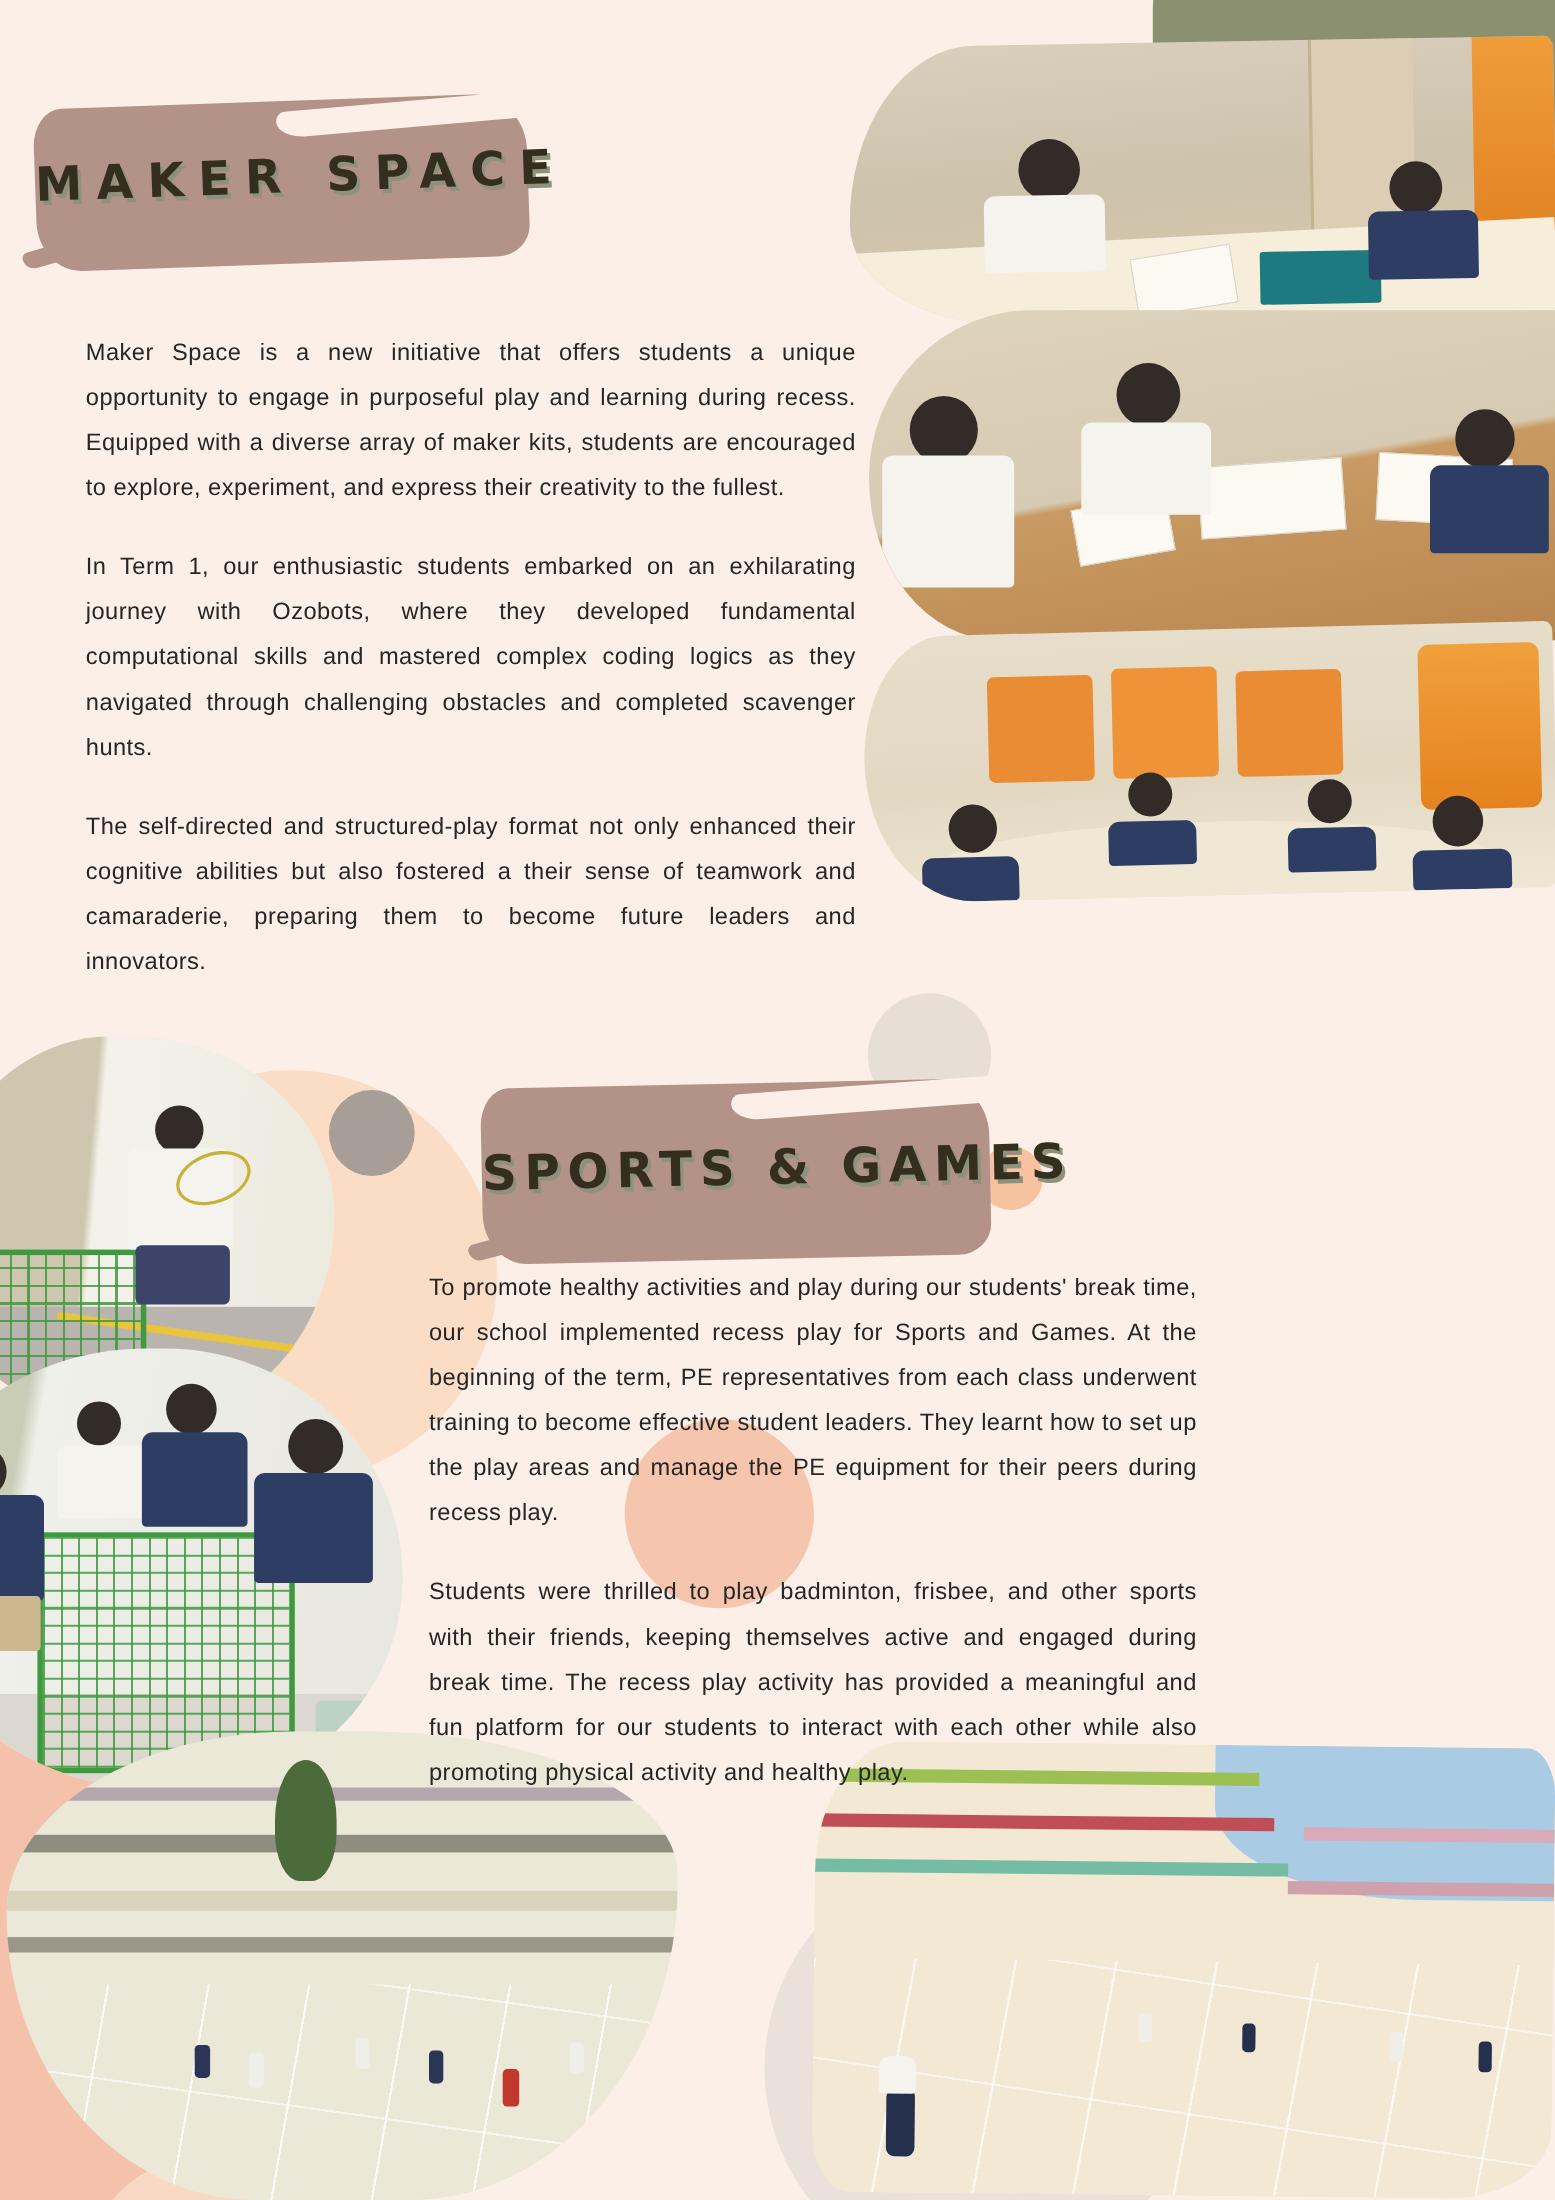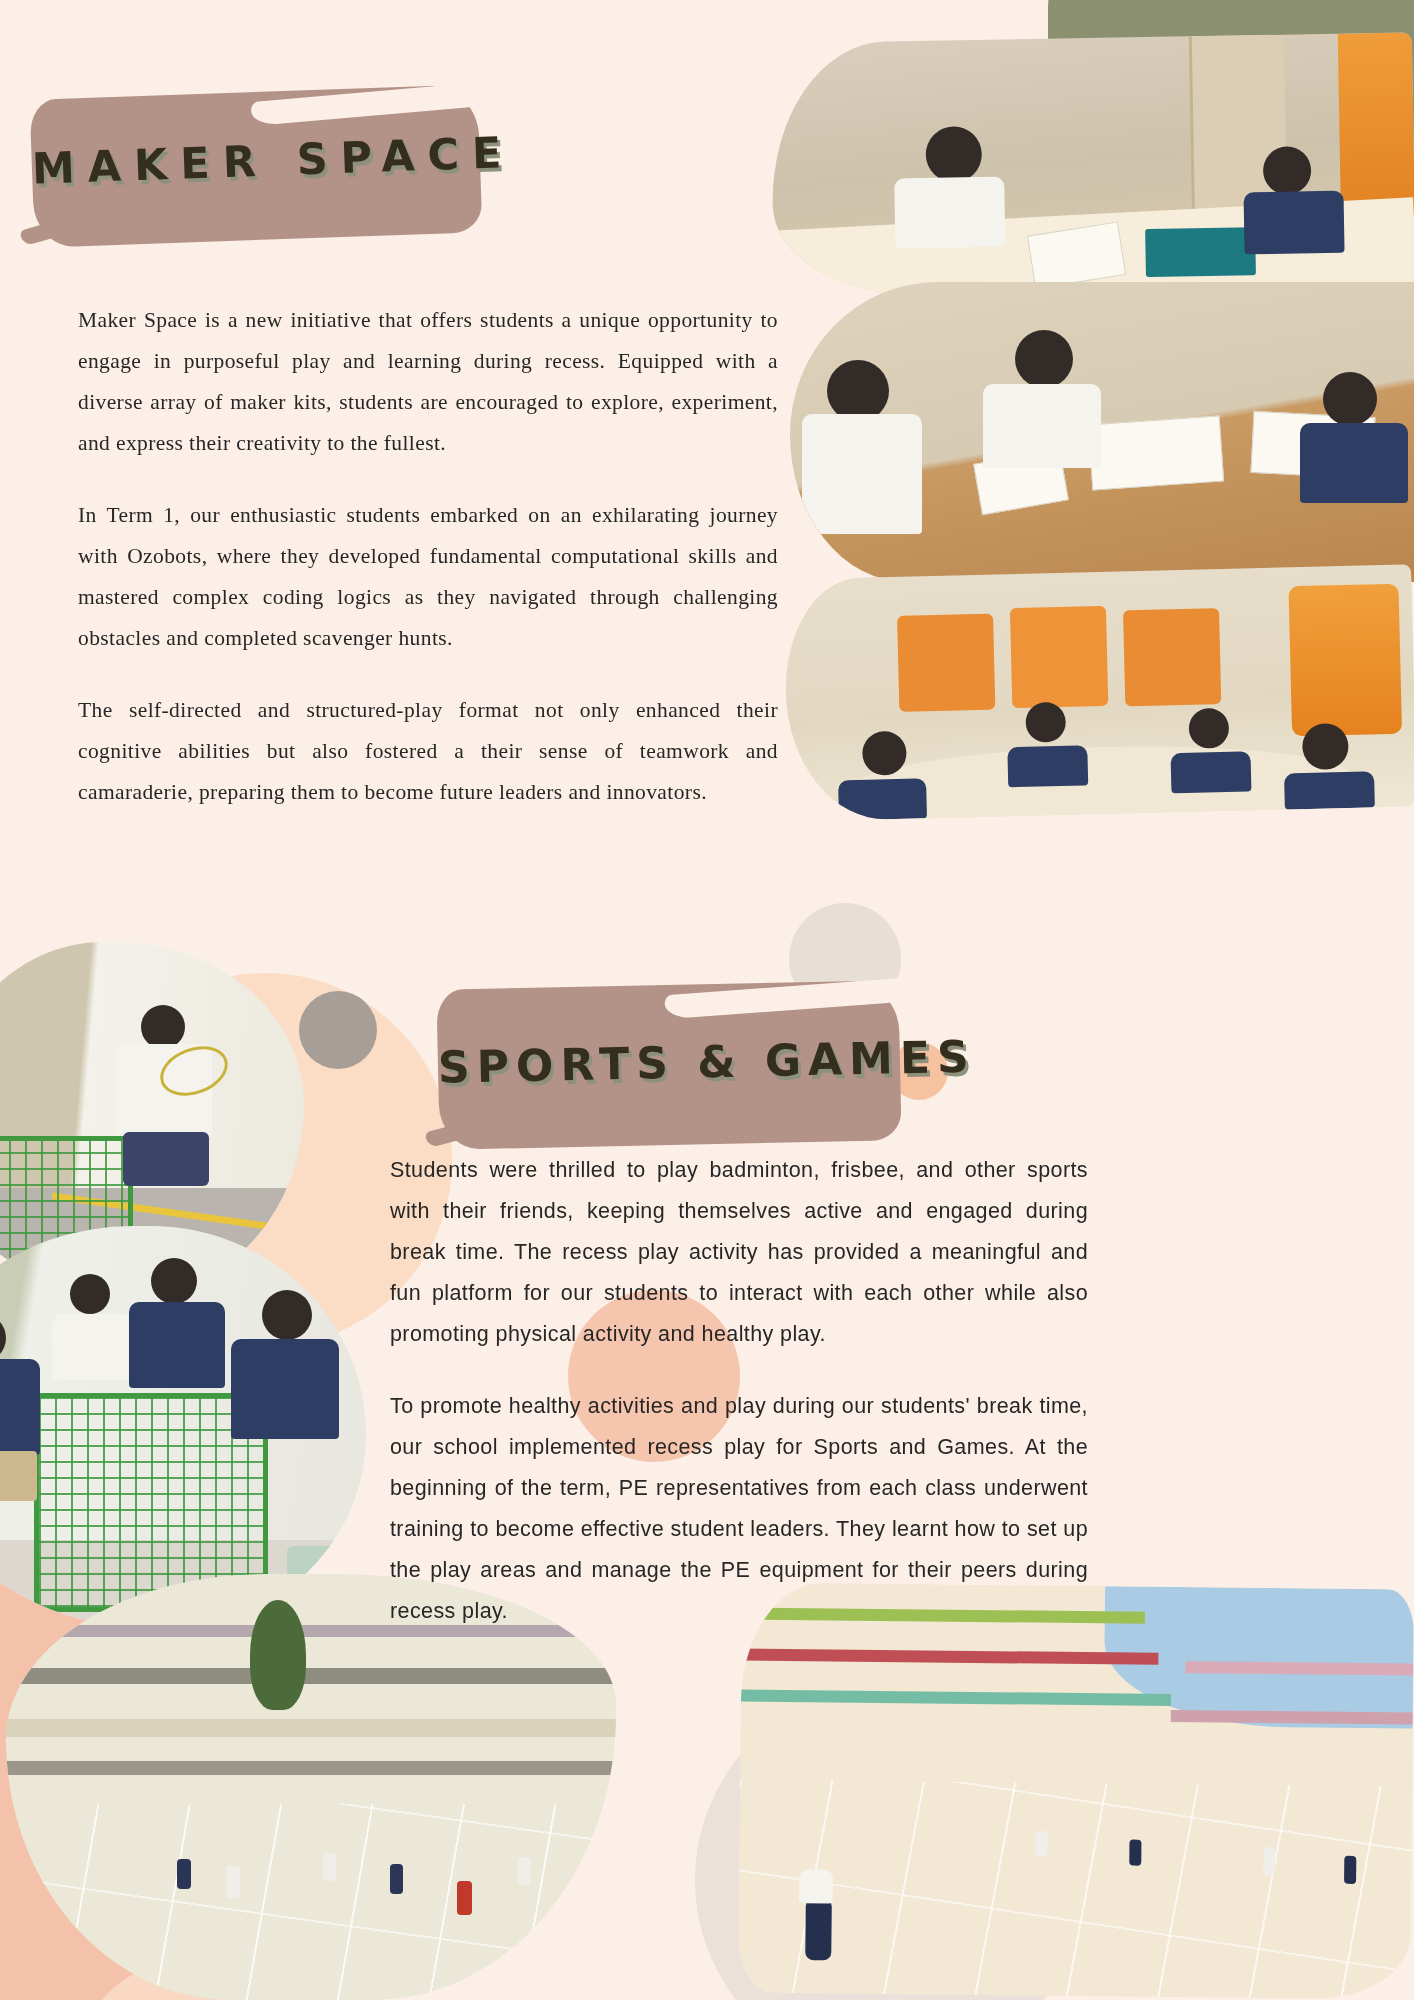--- a/index.html
+++ b/index.html
@@ -36,21 +36,21 @@
     font-family:"DejaVu Sans", sans-serif;font-weight:800;color:#332e1d;
     text-shadow:3px 4px 0 #8e927c;white-space:nowrap;
   }
   .brush-maker .title{top:44px;font-size:43px;letter-spacing:13px;}
   .brush-sports .title{top:52px;font-size:44px;letter-spacing:7px;}
 
   
   .copy{position:absolute;font-size:21.5px;line-height:41px;letter-spacing:.4px;
     text-align:justify;color:#262626;}
   .copy p{margin:0 0 31px 0;}
-  .maker-copy{left:78px;top:300px;width:700px;font-family:Liberation Serif, serif;}
+  .maker-copy{left:78px;top:300px;width:700px;}
   .sports-copy{left:390px;top:1150px;width:698px;}
 
   
   .photo{position:absolute;overflow:hidden;}
   .ph-el{position:absolute;}
   .photo-1{left:772px;top:38px;width:642px;height:254px;transform:rotate(-1deg);
     border-radius:150px 12px 16px 190px / 210px 14px 20px 120px;
     background:linear-gradient(176deg,#d9cfbd 0%,#cdc2ab 48%,#d2c5ac 68%,#efe6d2 100%);}
   .photo-2{left:790px;top:282px;width:624px;height:300px;
     border-radius:290px 0 0 230px / 300px 0 0 290px;
@@ -204,17 +204,17 @@
   <div class="copy maker-copy">
     <p>Maker Space is a new initiative that offers students a unique opportunity to engage in purposeful play and learning during recess. Equipped with a diverse array of maker kits, students are encouraged to explore, experiment, and express their creativity to the fullest.</p>
     <p>In Term 1, our enthusiastic students embarked on an exhilarating journey with Ozobots, where they developed fundamental computational skills and mastered complex coding logics as they navigated through challenging obstacles and completed scavenger hunts.</p>
     <p>The self-directed and structured-play format not only enhanced their cognitive abilities but also fostered a their sense of teamwork and camaraderie, preparing them to become future leaders and innovators.</p>
   </div>
 
   <div class="brush brush-sports">
     <div class="title">SPORTS &amp; GAMES</div>
   </div>
   <div class="copy sports-copy">
+    <p>To promote healthy activities and play during our students' break time, our school implemented recess play for Sports and Games. At the beginning of the term, PE representatives from each class underwent training to become effective student leaders. They learnt how to set up the play areas and manage the PE equipment for their peers during recess play.</p>
     <p>Students were thrilled to play badminton, frisbee, and other sports with their friends, keeping themselves active and engaged during break time. The recess play activity has provided a meaningful and fun platform for our students to interact with each other while also promoting physical activity and healthy play.</p>
-    <p>To promote healthy activities and play during our students' break time, our school implemented recess play for Sports and Games. At the beginning of the term, PE representatives from each class underwent training to become effective student leaders. They learnt how to set up the play areas and manage the PE equipment for their peers during recess play.</p>
   </div>
 
 </div>
 
 </body></html>

